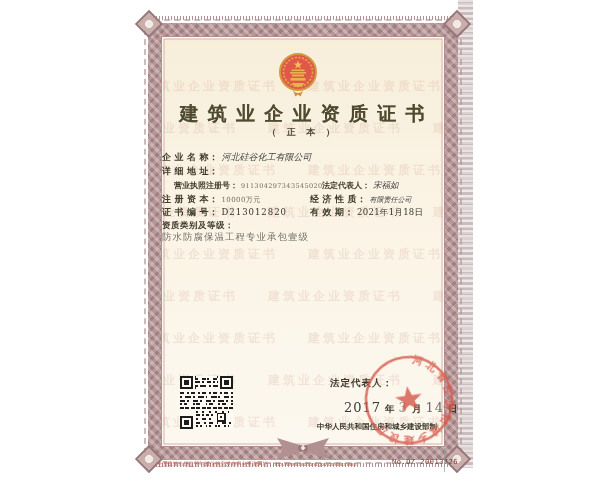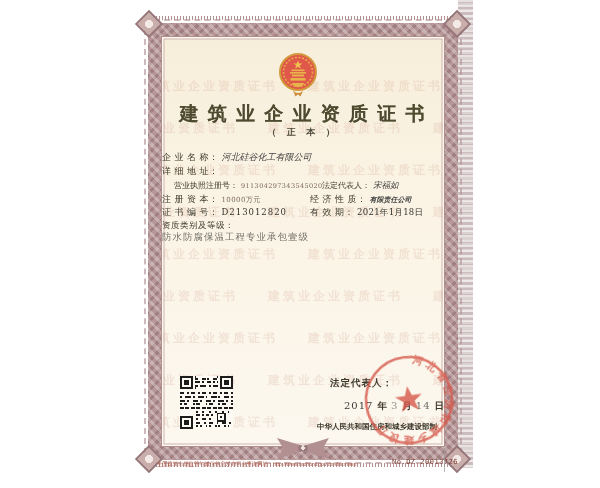--- a/index.html
+++ b/index.html
@@ -61,38 +61,38 @@
     position:absolute;left:0;right:0;top:78px;text-align:center;
     font-size:19px;font-weight:bold;color:#4e4a30;letter-spacing:2px;
     text-shadow:0 0 .5px rgba(78,74,48,.6);
   }
   .subtitle{
     position:absolute;left:0;right:0;top:103px;text-align:center;
     font-size:9px;font-weight:bold;color:#4a4636;letter-spacing:4px;
   }
 
   .row{position:absolute;left:14px;right:8px;height:13px;display:flex;gap:3px;align-items:baseline;white-space:nowrap;}
-  .lbl{font-size:9px;font-weight:normal;color:#3f3b2c;letter-spacing:.5px;}
+  .lbl{font-size:9px;font-weight:bold;color:#3f3b2c;letter-spacing:.5px;}
   .lbl.sm{font-size:8px;letter-spacing:0;padding-left:12px;}
   .val{font-size:9px;color:#3d3d3d;}
   .val.hand{font-family:"DejaVu Serif","Liberation Serif",serif;font-style:italic;color:#3f3f3f;}
-  .val.hand.sm{font-size:7px;font-weight:bold;}
+  .val.hand.sm{font-size:7px;}
   .val.num{font-size:6.5px;color:#7a685c;letter-spacing:.4px;font-family:"DejaVu Serif",serif;}
   .val.code{font-family:"DejaVu Serif",serif;font-size:8.5px;letter-spacing:1px;color:#33312b;}
   .col2{position:absolute;left:148px;top:0;display:flex;gap:3px;align-items:baseline;}
   .quals-value{
     position:absolute;left:14px;top:208px;
     font-family:"DejaVu Serif","Liberation Serif",serif;
     font-size:9.5px;color:#73716a;letter-spacing:1px;
   }
 
   .qr{position:absolute;left:32px;top:352px;}
   .issuer{position:absolute;left:182px;top:354px;font-size:9.5px;font-weight:bold;color:#3c382a;letter-spacing:1px;}
   .date-line{position:absolute;left:196px;top:377px;display:flex;gap:4px;align-items:baseline;}
-  .date-num{font-family:"DejaVu Serif",serif;font-size:10px;color:#3a3a3a;letter-spacing:1px;}
+  .date-num{font-family:"DejaVu Serif",serif;font-size:13px;color:#3a3a3a;letter-spacing:1px;}
   .date-char{font-size:9.5px;font-weight:bold;color:#3c382a;}
   .ministry{position:absolute;left:164px;top:399px;width:130px;text-align:center;
     font-size:7.5px;font-weight:bold;color:#3c382a;}
   .stamp{position:absolute;left:214px;top:330px;opacity:.8;filter:blur(.4px);transform:rotate(-8deg);}
 
   .bow{
     position:absolute;left:129px;top:415px;width:52px;height:21px;
     background:#b29092;
     clip-path:polygon(0 0,50% 38%,100% 0,88% 50%,100% 100%,50% 62%,0 100%,12% 50%);
   }

